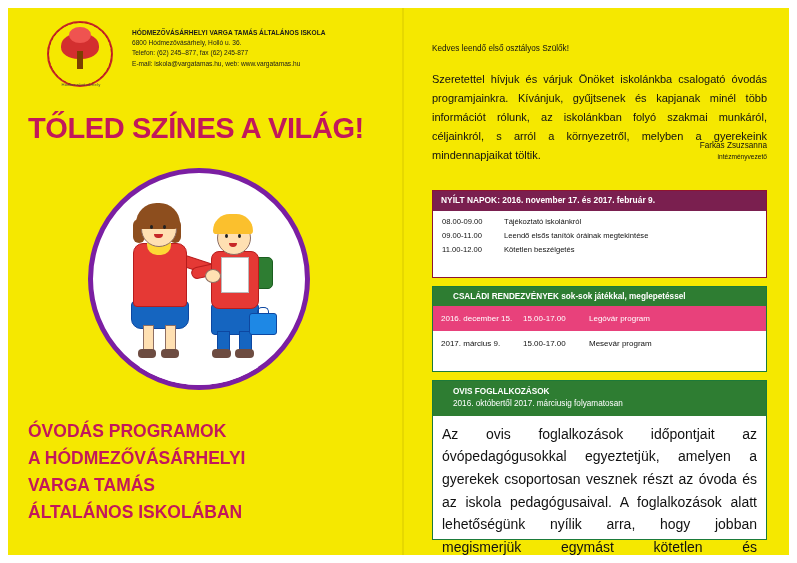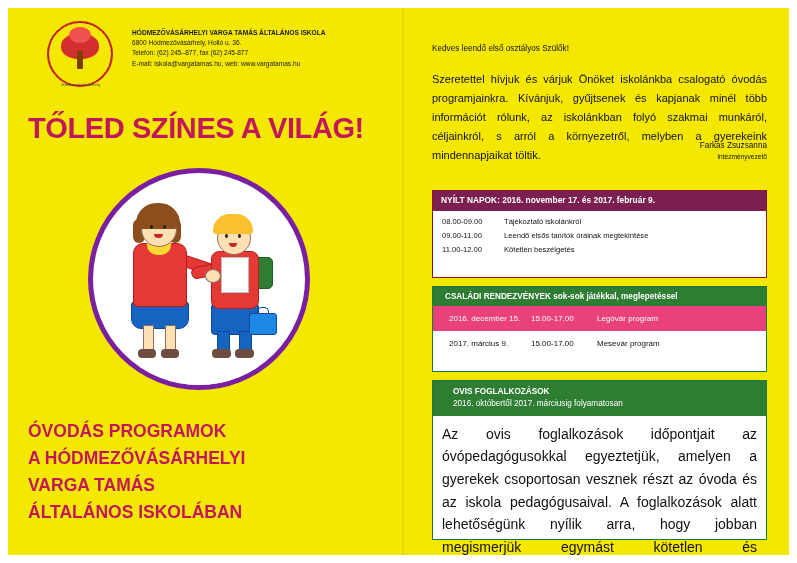--- a/index.html
+++ b/index.html
@@ -145,26 +145,26 @@
   }
   .rowlist{padding:4px 8px 0 9px;}
   .row{display:flex;font-size:7.6px;color:#111;padding:2.5px 0;}
   .row .time{width:62px;flex:none;}
   .box-family{
     left:432px;top:286px;width:335px;height:86px;
     border:1px solid #1b7a3a;background:#ffffff;
   }
   .bar-green{
     background:#2e7d32;color:#ffffff;font-size:8.2px;font-weight:bold;
-    padding:4px 12px;line-height:1.4;
+    padding:4px 20px;line-height:1.4;
   }
   .ev-row{display:flex;align-items:center;height:25px;font-size:8px;}
   .ev-row.pink{background:#e8417b;color:#ffffff;}
   .ev-row.white{background:#ffffff;color:#111;}
-  .ev-date{width:82px;flex:none;padding-left:16px;}
+  .ev-date{width:82px;flex:none;padding-left:8px;}
   .ev-time{width:66px;flex:none;}
   .ev-name{flex:1;}
   .box-ovis{
     left:432px;top:380px;width:335px;height:160px;
     border:1px solid #1b7a3a;background:#ffffff;
   }
   .bar-green2{
     background:#2e7d32;color:#ffffff;font-size:8.2px;
     padding:5px 20px;line-height:1.5;
   }

